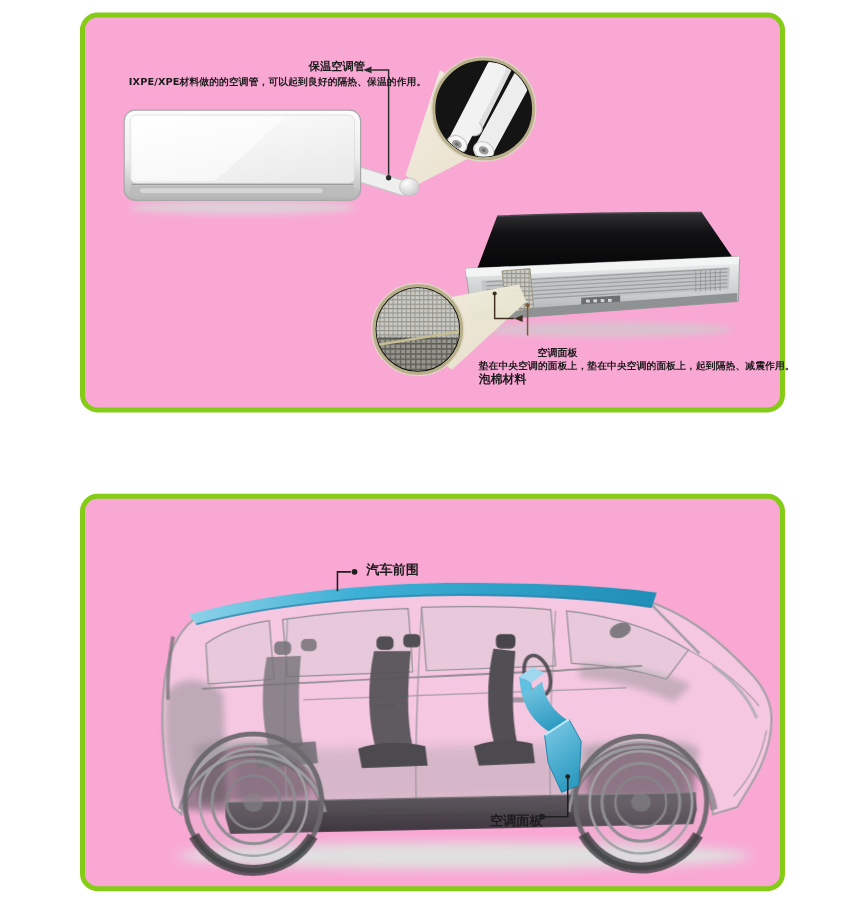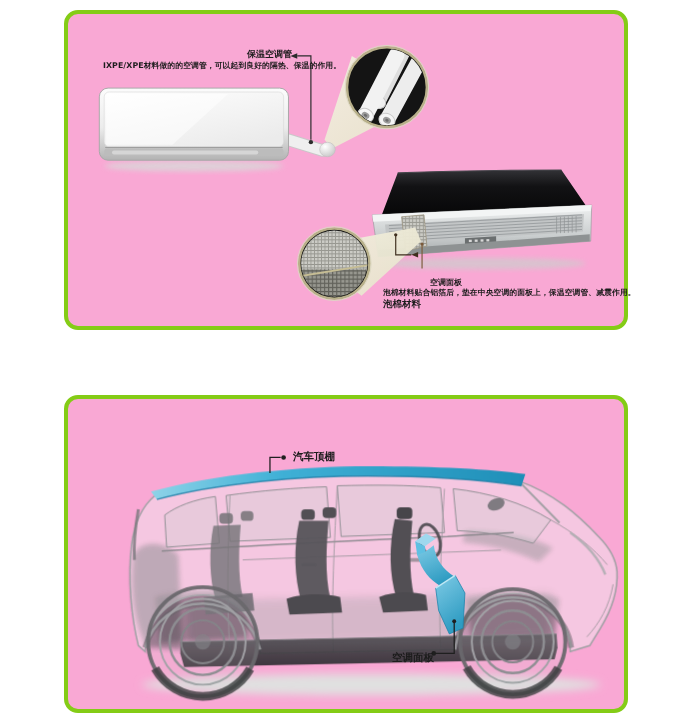--- a/index.html
+++ b/index.html
@@ -173,21 +173,21 @@
       <g stroke="#7a5a3a" stroke-width="1.2" fill="#7a5a3a">
         <circle cx="424" cy="246" r="1.7" stroke="none"></circle>
         <line x1="424" y1="246" x2="424" y2="271"></line>
       </g>
     </svg>
 
     <div class="lbl lbl-pipe">保温空调管</div>
     <div class="lbl desc-pipe">IXPE/XPE材料做的的空调管，可以起到良好的隔热、保温的作用。</div>
     <div class="lbl lbl-panel">空调面板</div>
     <div class="lbl lbl-foam-title">泡棉材料</div>
-    <div class="lbl desc-foam">泡棉材料贴合铝箔后，垫在中央空调的面板上，保温空调管、减震作用。</div>
+    <div class="lbl desc-foam">垫在中央空调的面板上，垫在中央空调的面板上，起到隔热、减震作用。</div>
   </section>
 
   <section class="panel panel-car">
     <svg viewBox="64 395 564 318" aria-hidden="true">
       <defs>
         <linearGradient id="gRoof" x1="0" y1="0" x2="1" y2="0">
           <stop offset="0" stop-color="#8ed3e8"></stop>
             <stop offset="0.35" stop-color="#3fb0d6"></stop>
             <stop offset="1" stop-color="#1f8fb8"></stop>
         </linearGradient>
@@ -306,17 +306,17 @@
         <path d="M268,471 L268,455 L279,455" fill="none"></path>
         <circle cx="282" cy="455" r="2.4" stroke="none"></circle>
       </g>
       <g stroke="#1f1f1f" stroke-width="1.3" fill="#1f1f1f">
         <circle cx="436" cy="656" r="2.4" stroke="none"></circle>
         <path d="M438,656 L457,656 L457,624" fill="none"></path>
         <circle cx="457" cy="623" r="2" stroke="none"></circle>
       </g>
     </svg>
 
-    <div class="lbl lbl-roof">汽车顶棚</div>
+    <div class="lbl lbl-roof">汽车前围</div>
     <div class="lbl lbl-front">空调面板</div>
   </section>
 
 </div>
 
 </body></html>

